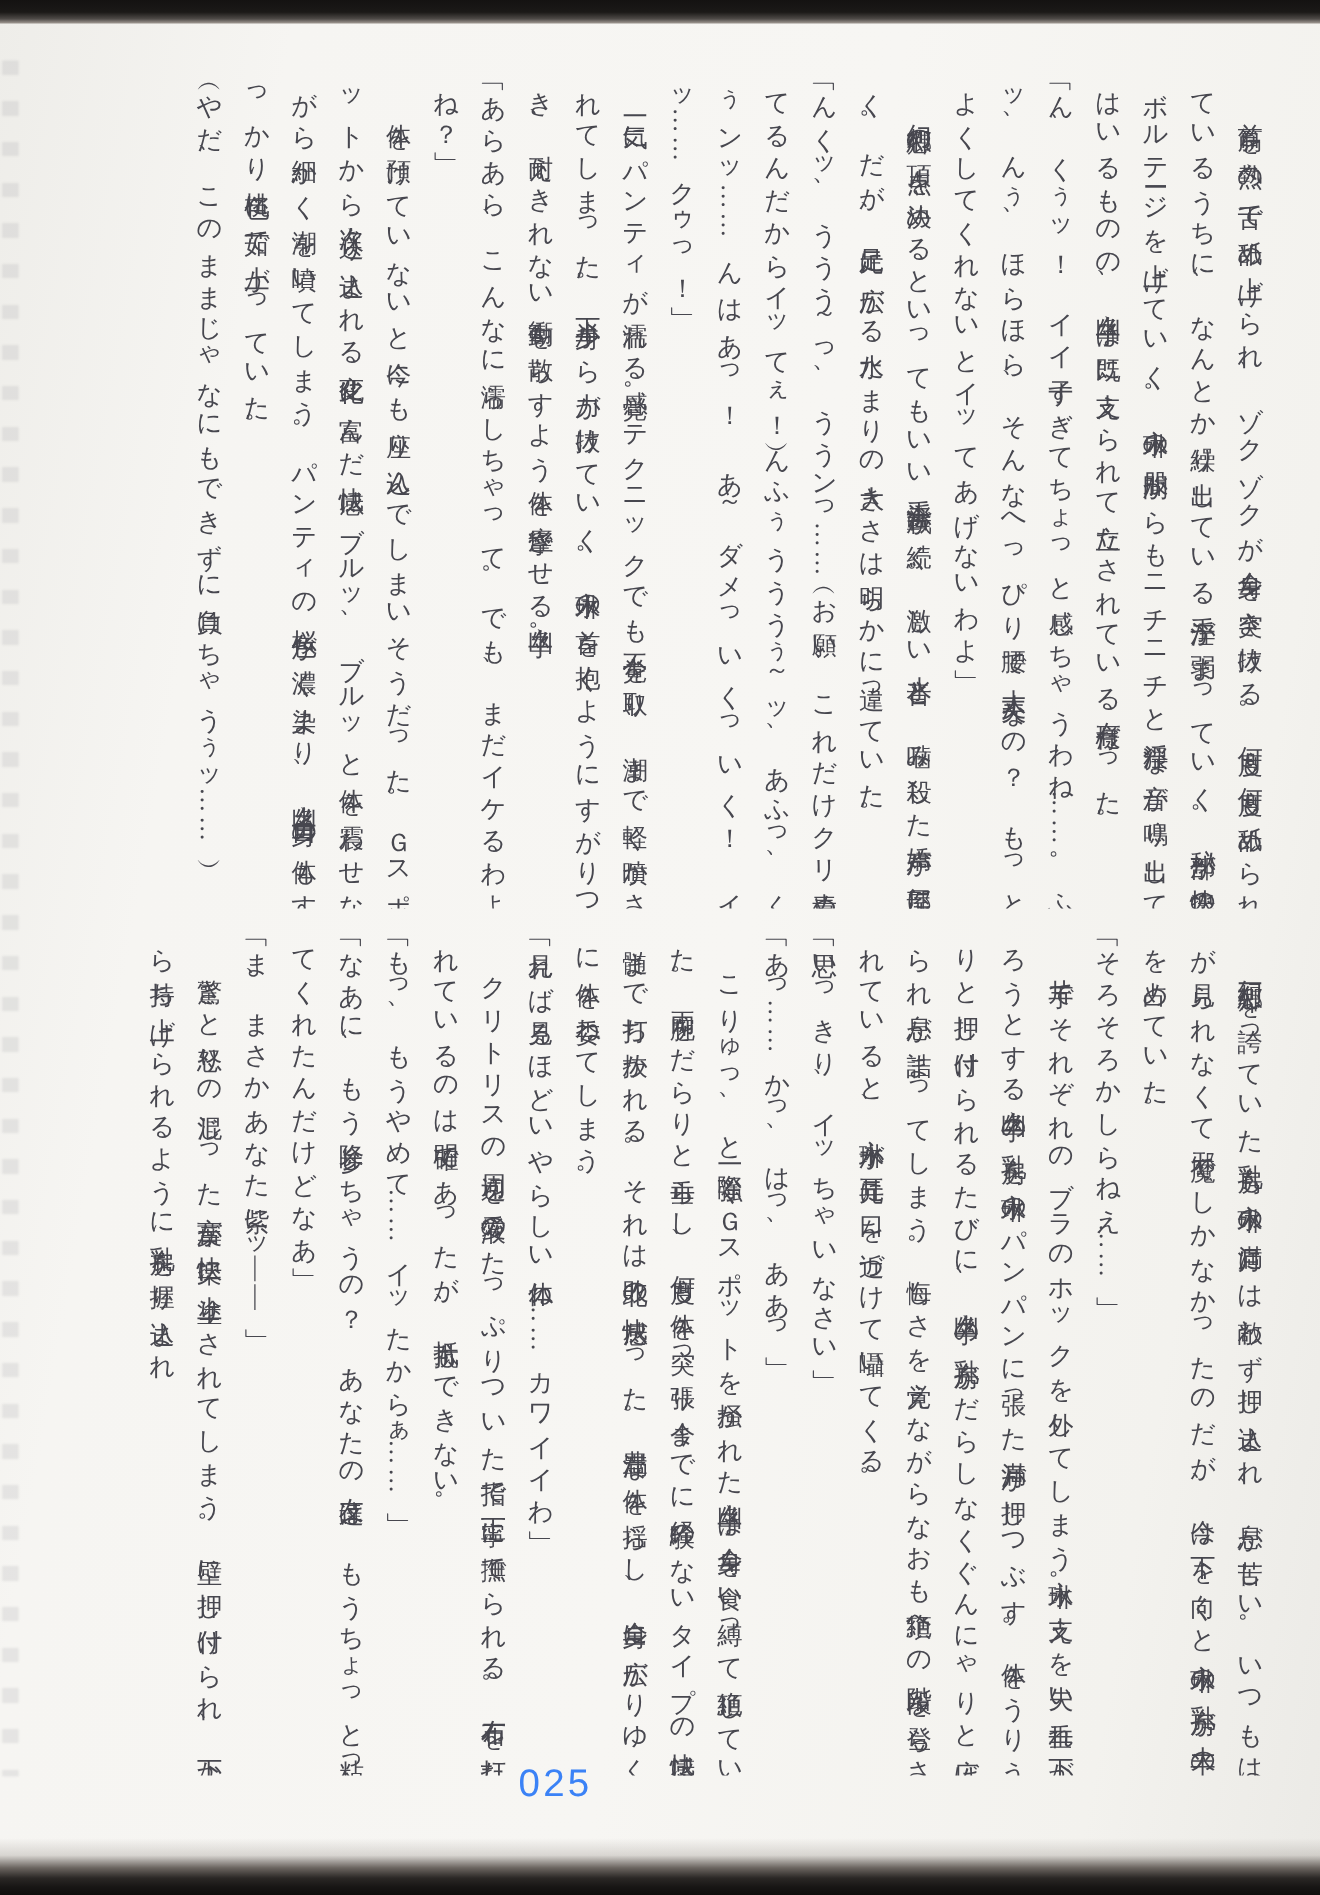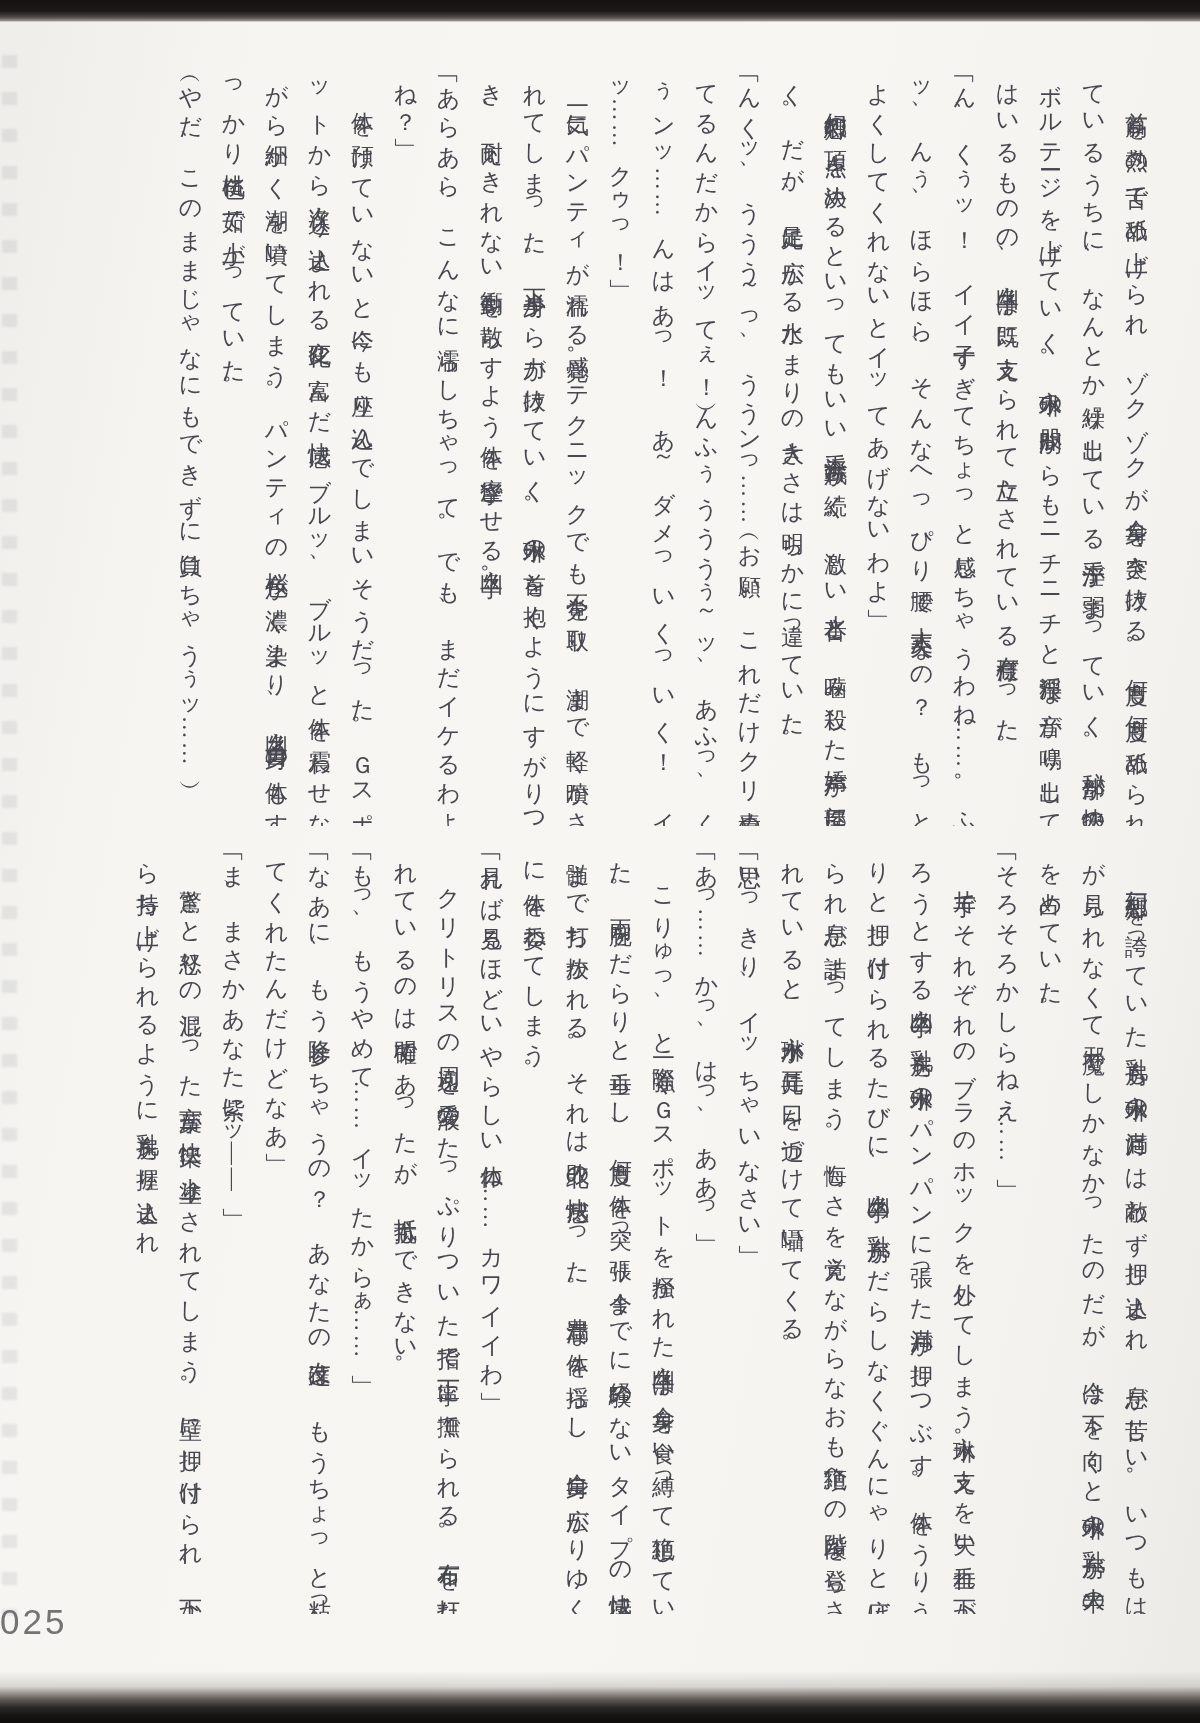--- a/index.html
+++ b/index.html
@@ -25,22 +25,22 @@
     position:absolute;right:42px;width:1120px;
     writing-mode:vertical-rl;text-orientation:mixed;overflow:hidden;
     font-size:23px;line-height:43px;letter-spacing:3px;color:#47474f;
     text-align:justify;
   }
   .vblock p{margin:0;padding:0;text-indent:26px;}
   .vblock p.no-indent{text-indent:0;}
   #block-top{top:68px;height:758px;}
   #block-bottom{top:846px;height:768px;}
   .page-number{
-    position:absolute;top:1602px;left:0;width:1010px;text-align:left;
-    font-size:35px;letter-spacing:3px;color:#737373;
+    position:absolute;top:1602px;left:0;width:1010px;text-align:center;
+    font-size:35px;letter-spacing:3px;color:#3b82f6;
     font-family:"Liberation Sans","DejaVu Sans",sans-serif;
   }
 </style>
 </head>
 <body>
 
 <div class="scan-bar-top"></div>
 <div class="left-bleed"></div>
 
 <div id="block-top" class="vblock">

